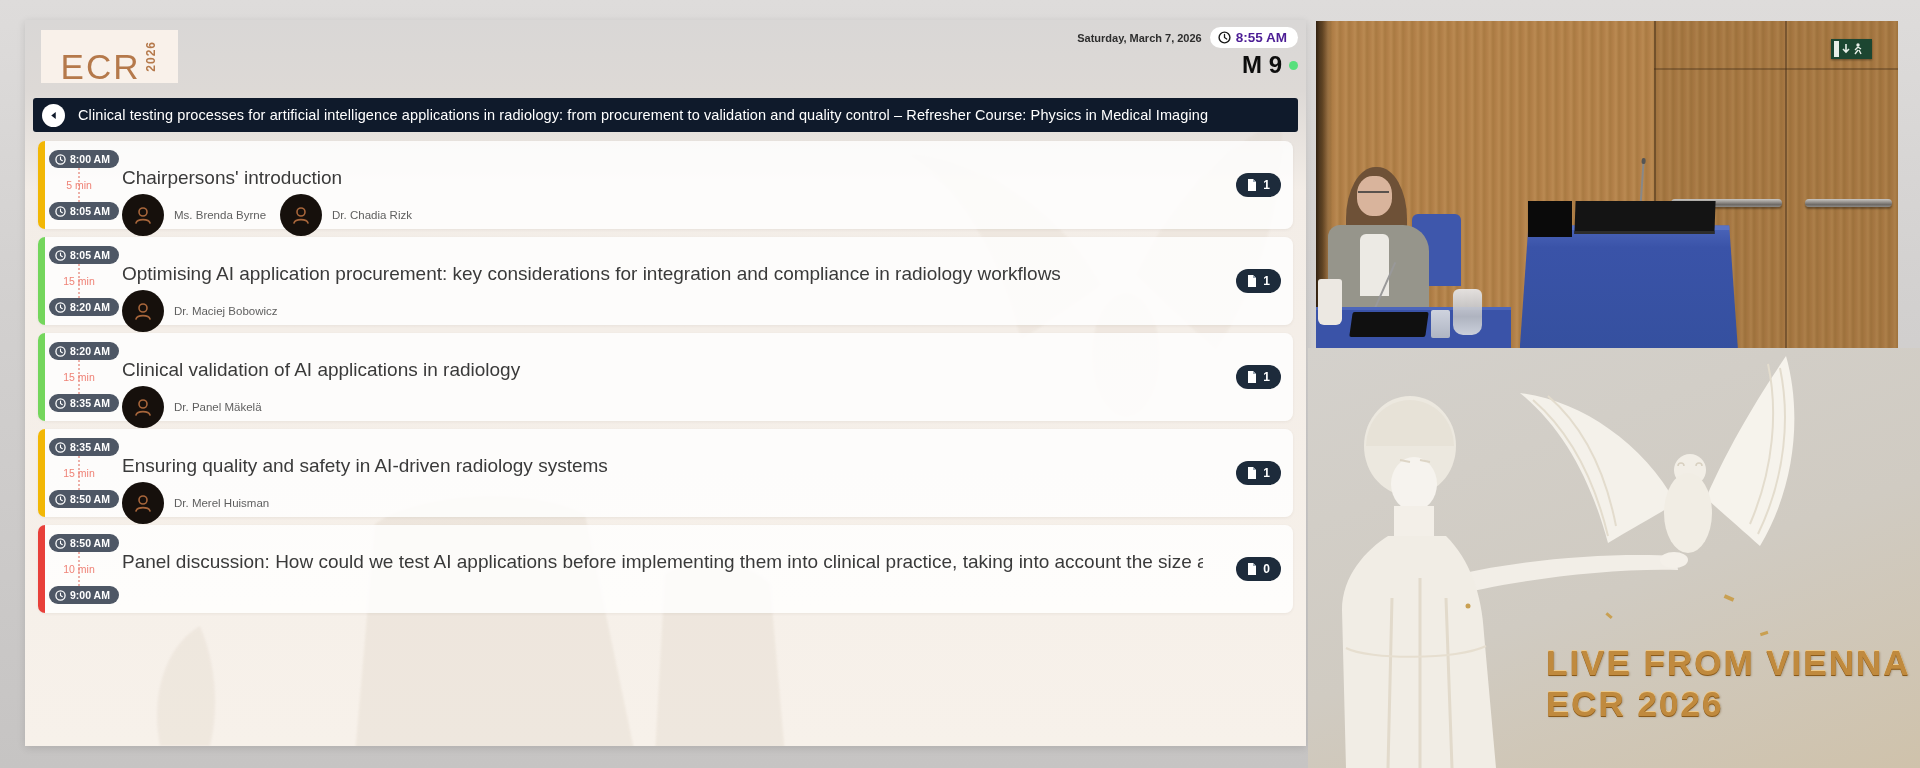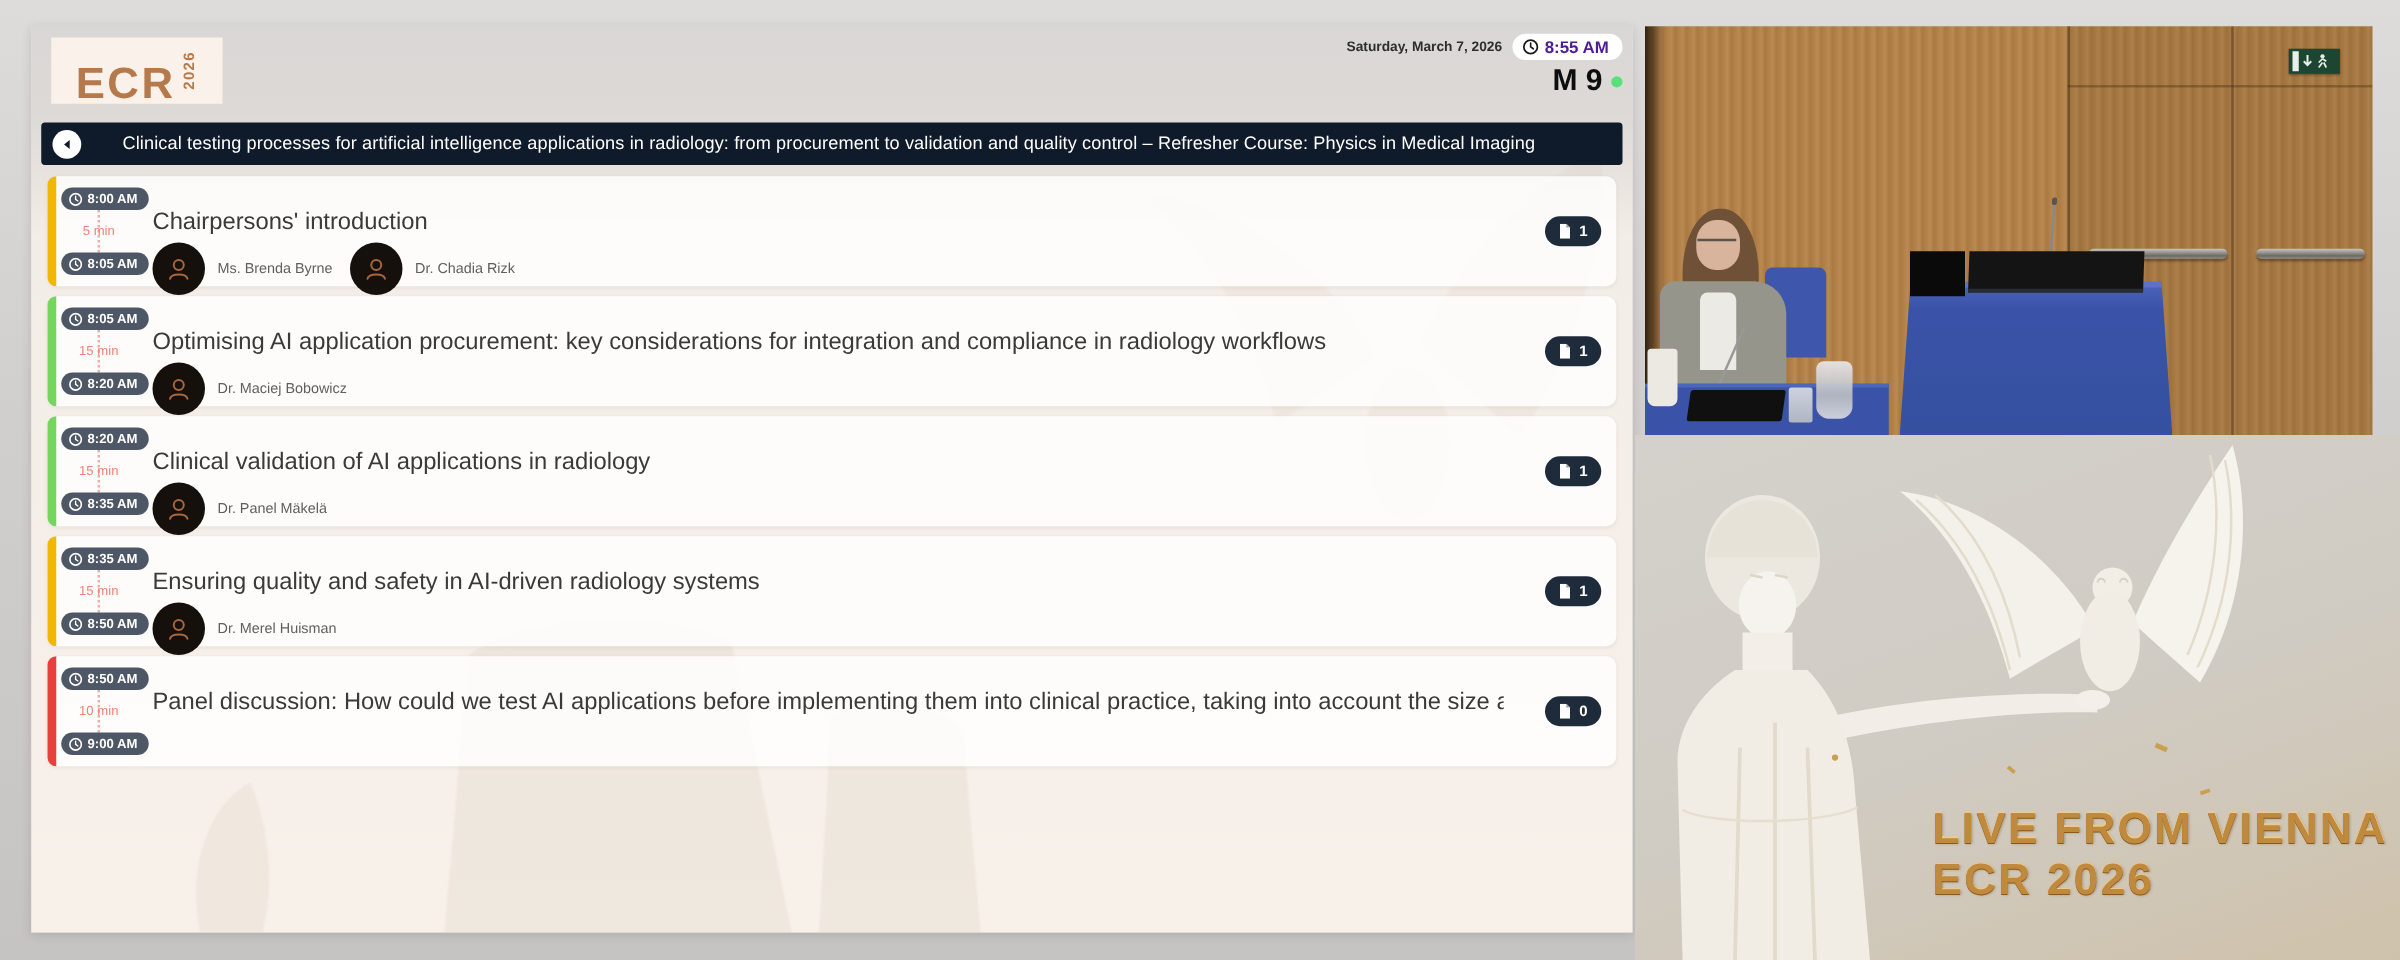--- a/index.html
+++ b/index.html
@@ -12,34 +12,34 @@
          background:linear-gradient(180deg,#d9d7d6 0px,#ddd9d6 70px,#f3ede7 170px,#f7f1ea 100%);
          box-shadow:0 2px 8px rgba(0,0,0,.12);}
   .wm{position:absolute;pointer-events:none;}
   .wm svg{display:block;width:100%;height:100%;}
   .wm-wings{right:-10px;top:95px;width:430px;height:330px;opacity:.11;filter:blur(1px);}
   .wm-body{left:240px;bottom:-8px;width:560px;height:270px;opacity:.15;filter:blur(1px);}
   .wm-hand{left:95px;bottom:0;width:170px;height:140px;opacity:.13;filter:blur(1px);}
 
   .logo-box{position:absolute;left:16px;top:10px;width:137px;height:53px;background:#f9f1ea;
             display:flex;align-items:center;justify-content:center;gap:4px;}
-  .logo-ecr{font-size:35px;letter-spacing:2px;color:#b5794b;font-weight:700;line-height:1;margin-top:20px;}
+  .logo-ecr{font-size:35px;letter-spacing:2px;color:#b5794b;font-weight:400;line-height:1;margin-top:20px;}
   .logo-year{writing-mode:vertical-rl;transform:rotate(180deg);font-size:12px;letter-spacing:1px;
              color:#b5794b;font-weight:bold;}
 
   .hdr-date-row{position:absolute;top:7px;right:8px;display:flex;align-items:center;gap:8px;z-index:3;justify-content:flex-end;}
   .hdr-date{font-size:11px;color:#2e2e2e;font-weight:bold;}
   .time-pill{background:#fff;border-radius:13px;padding:3px 11px 3px 8px;display:flex;gap:5px;
              align-items:center;font-size:13.5px;font-weight:bold;color:#4c1d95;}
   .room-row{position:absolute;top:31px;right:8px;display:flex;align-items:center;gap:7px;z-index:3;}
   .room{font-size:24px;font-weight:bold;color:#0d0d0d;}
   .live-dot{width:9px;height:9px;border-radius:50%;background:#57e07c;}
 
   .session-bar{position:absolute;left:8px;top:78px;width:1265px;height:34px;background:#0f1a2b;
-               border-radius:3px;display:flex;align-items:center;z-index:3;gap:20px;}
+               border-radius:3px;display:flex;align-items:center;z-index:3;}
   .back-btn{width:23px;height:23px;border-radius:50%;background:#fff;border:none;margin-left:9px;
             display:flex;align-items:center;justify-content:center;cursor:pointer;padding:0;flex:0 0 auto;}
   .session-title{color:#fff;font-size:14.5px;margin-left:13px;white-space:nowrap;overflow:hidden;
                  font-weight:500;letter-spacing:.1px;}
 
   .cards{position:absolute;left:13px;top:121px;width:1255px;display:flex;flex-direction:column;gap:8px;z-index:2;}
   .card{position:relative;height:88px;background:rgba(255,255,255,.82);border-radius:8px;
         box-shadow:0 1px 3px rgba(90,70,50,.07);}
   .accent{position:absolute;left:0;top:0;bottom:0;width:7px;border-radius:8px 0 0 8px;}
   .times{position:absolute;left:0;top:0;bottom:0;width:130px;}

